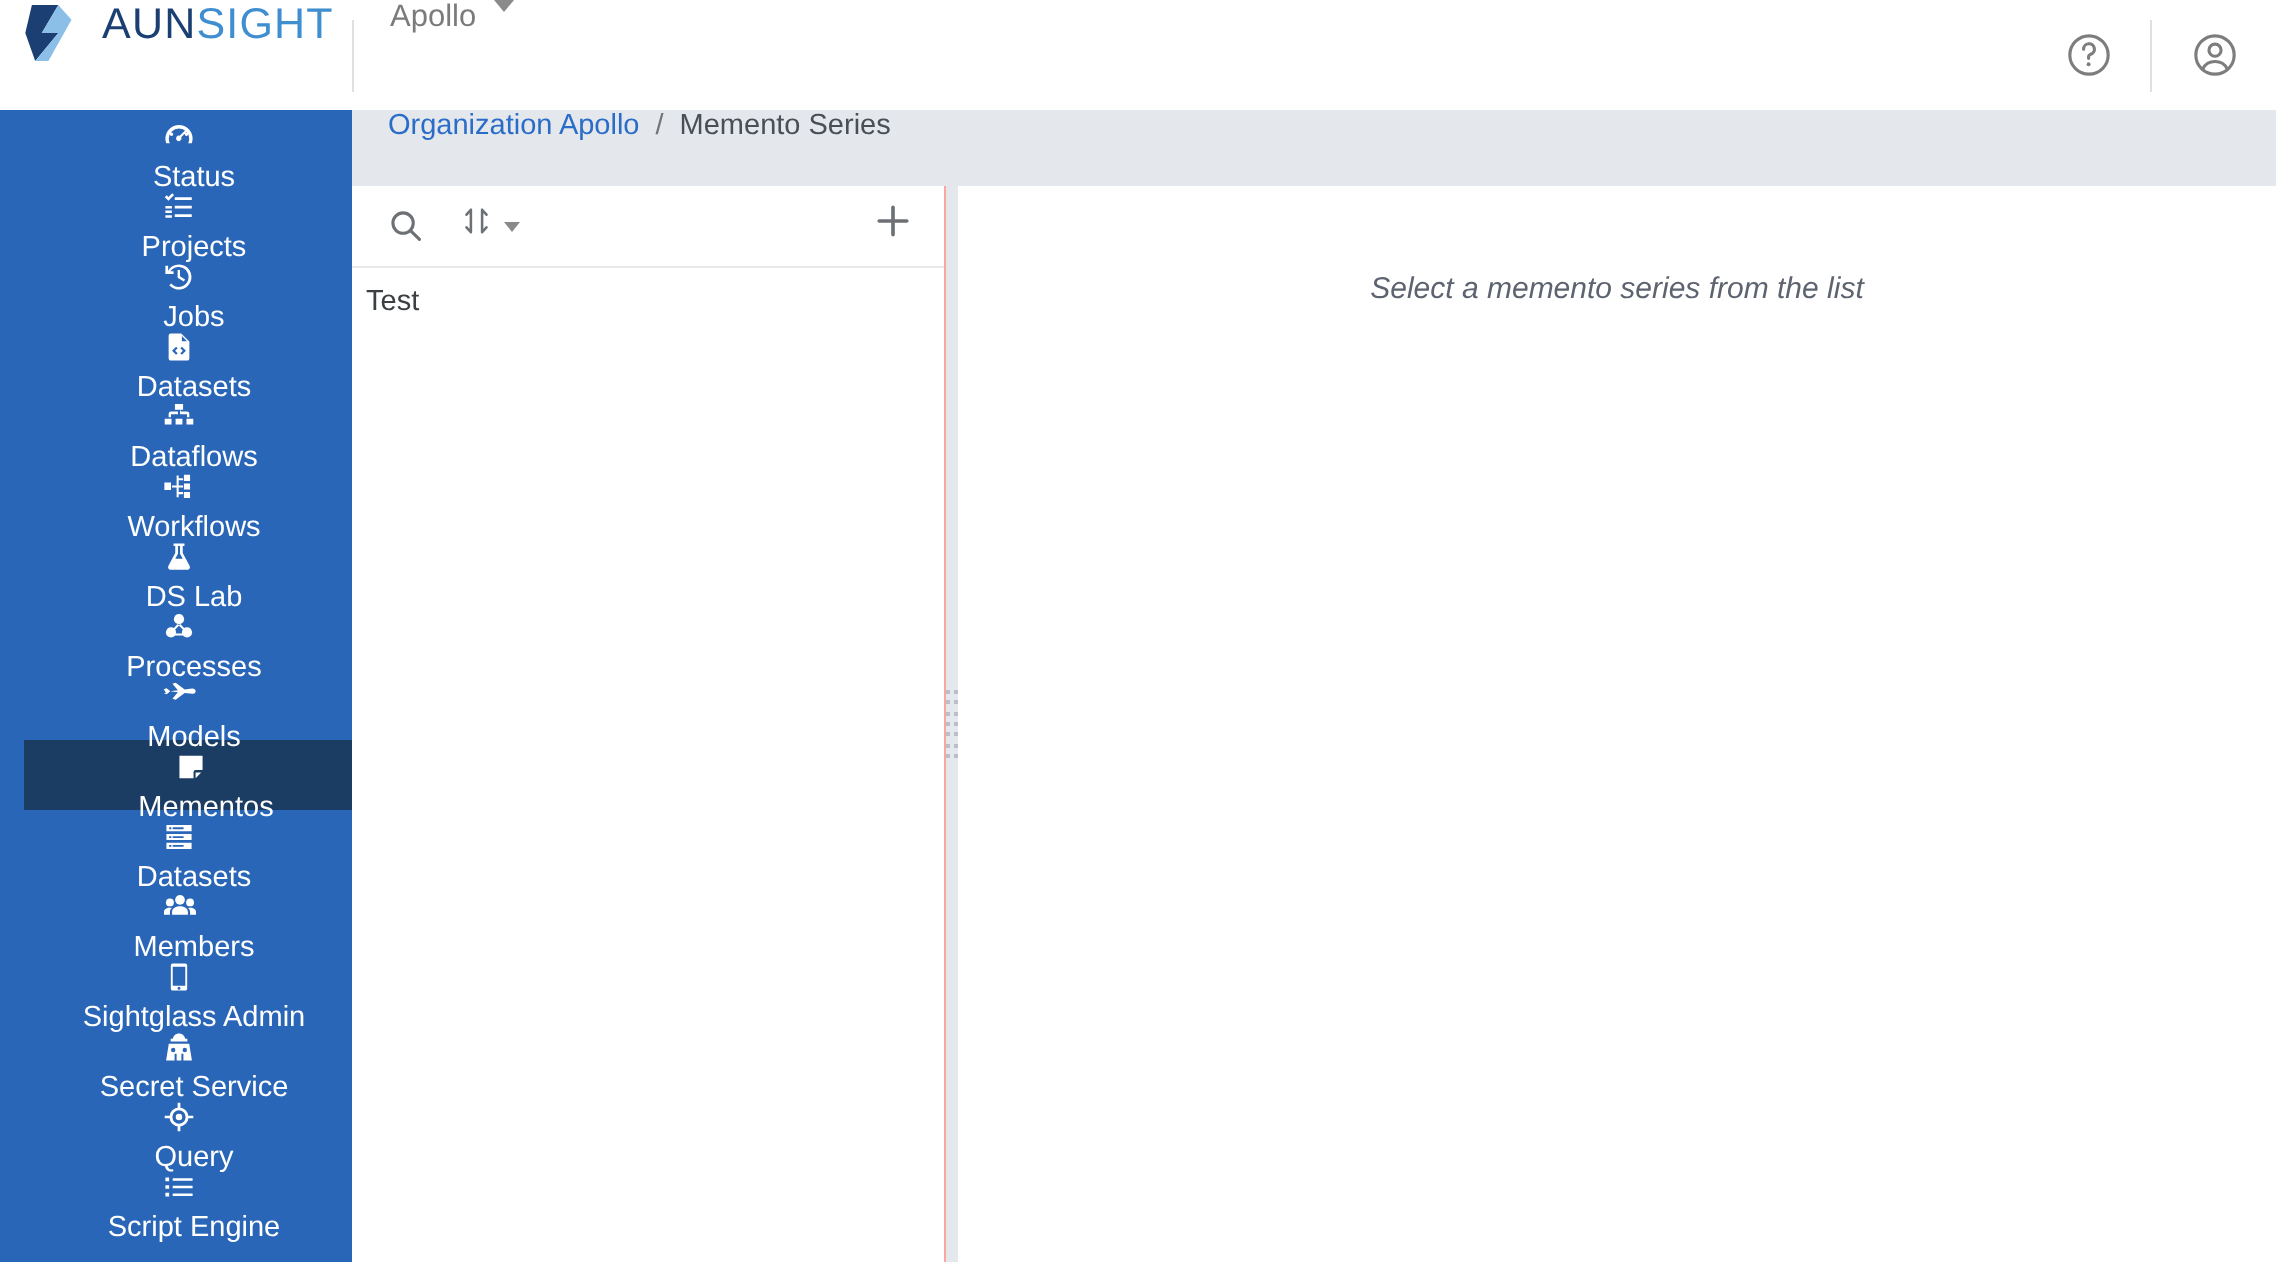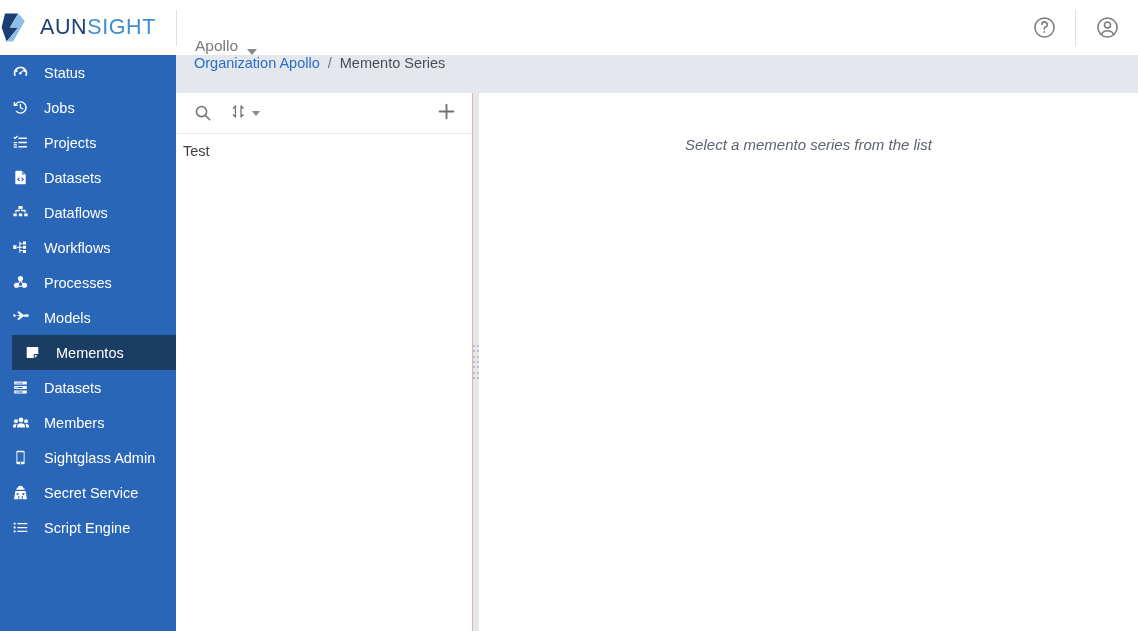--- a/index.html
+++ b/index.html
@@ -13,35 +13,35 @@
 
   
   .topbar {
     position: absolute; top: 0; left: 0;
     width: 1138px; height: 55px;
     background: #ffffff;
     display: flex; align-items: center;
   }
   .logo-zone {
     width: 176px; height: 55px;
-    display: flex; align-items: center; 
+    display: flex; padding-left: 11px;
   }
   .logo-mark { width: 33px; height: 33px; flex: 0 0 33px; }
   .logo-text {
     font-size: 21.5px; letter-spacing: 0.6px;
     margin-left: 7px; font-weight: 400;
   }
   .logo-aun { color: #1b3f73; }
   .logo-sight { color: #3f8ed0; }
 
   .top-divider {
     width: 1px; height: 36px; background: #e0e0e0; flex: 0 0 1px;
   }
   .org-select {
-    display: flex; align-items: flex-end; gap: 9px;
+    display: flex; align-items: flex-start; gap: 9px;
     padding: 0 16px 0 18px; height: 55px;
     color: #7b7b7b; font-size: 15.5px; cursor: pointer;
   }
   .caret-down {
     width: 0; height: 0;
     border-left: 5px solid transparent;
     border-right: 5px solid transparent;
     border-top: 6px solid #8a8a8a;
   }
   .topbar-spacer { flex: 1 1 auto; }
@@ -57,20 +57,21 @@
     position: absolute; top: 55px; left: 0;
     width: 176px; height: 576px;
     background: #2a66b7;
     overflow: hidden;
   }
   .nav-item {
     display: flex; align-items: center;
     height: 35px; padding-left: 12px;
     color: #ffffff; font-size: 14.5px;
     cursor: pointer;
+    flex-direction: column;
   }
   .nav-item.active { background: #1c3d63; margin-left: 12px; }
   .nav-icon {
     width: 26px; flex: 0 0 26px;
     display: flex; align-items: center; justify-content: flex-start;
   }
   .nav-icon svg { display: block; fill: #ffffff; }
   .nav-label { margin-left: 6px; white-space: nowrap; }
 
   
@@ -203,38 +204,38 @@
         <svg viewBox="0 0 20 20" width="17" height="17">
             <path d="M10 3a8 8 0 0 0-8 8 8 8 0 0 0 .5 2.7h2.1A6 6 0 0 1 4 11a6 6 0 0 1 12 0 6 6 0 0 1-.6 2.7h2.1A8 8 0 0 0 18 11a8 8 0 0 0-8-8zm3.6 3.2-3.2 3.1a1.6 1.6 0 0 0-1.7 2.6 1.6 1.6 0 0 0 2.6-1.8l3.1-3.2zM5.6 7.4a1 1 0 1 0 0 2 1 1 0 0 0 0-2zm8.8 0a1 1 0 1 0 0 2 1 1 0 0 0 0-2z"></path>
           </svg>
       </span>
       <span class="nav-label">Status</span>
     </div>
 
     <div class="nav-item">
       <span class="nav-icon">
         <svg viewBox="0 0 20 20" width="17" height="17">
+            <path d="M7.5 4.2h10v1.7h-10zM7.5 9.2h10v1.7h-10zM7.5 14.2h10v1.7h-10zM1.6 4.3l1.2-1.2 1 1 2.2-2.2 1.1 1.1-3.3 3.3zM2 9.4h3.8v1.5H2zM2 12.1h3.8v1.5H2zM2 14.8h3.8v1.5H2z"></path>
+          </svg>
+      </span>
+      <span class="nav-label">Projects</span>
+    </div>
+
+    <div class="nav-item">
+      <span class="nav-icon">
+        <svg viewBox="0 0 20 20" width="17" height="17">
             <path d="M10 2.6a7.4 7.4 0 0 0-6.4 3.7V3.4H2v4.8h4.8V6.6H4.9A5.9 5.9 0 1 1 10 15.9a5.9 5.9 0 0 1-4.5-2.1l-1.2 1A7.4 7.4 0 1 0 10 2.6zm-.8 3.3v4.6l3.6 2.2.8-1.3-3-1.8V5.9z"></path>
           </svg>
       </span>
       <span class="nav-label">Jobs</span>
     </div>
 
     <div class="nav-item">
       <span class="nav-icon">
         <svg viewBox="0 0 20 20" width="17" height="17">
-            <path d="M7.5 4.2h10v1.7h-10zM7.5 9.2h10v1.7h-10zM7.5 14.2h10v1.7h-10zM1.6 4.3l1.2-1.2 1 1 2.2-2.2 1.1 1.1-3.3 3.3zM2 9.4h3.8v1.5H2zM2 12.1h3.8v1.5H2zM2 14.8h3.8v1.5H2z"></path>
-          </svg>
-      </span>
-      <span class="nav-label">Projects</span>
-    </div>
-
-    <div class="nav-item">
-      <span class="nav-icon">
-        <svg viewBox="0 0 20 20" width="17" height="17">
             <path d="M11.3 2H5.2a1.3 1.3 0 0 0-1.3 1.3v13.4A1.3 1.3 0 0 0 5.2 18h9.6a1.3 1.3 0 0 0 1.3-1.3V6.7zm.4 1.6 3 3h-3zM8.3 14.6l-2.4-2.4 2.4-2.4.9.9-1.5 1.5 1.5 1.5zm3.4 0-.9-.9 1.5-1.5-1.5-1.5.9-.9 2.4 2.4z"></path>
           </svg>
       </span>
       <span class="nav-label">Datasets</span>
     </div>
 
     <div class="nav-item">
       <span class="nav-icon">
         <svg viewBox="0 0 20 20" width="17" height="17">
             <path d="M7.6 2.4h4.8v3.4H7.6zM10.6 5.8v2.6h4.1v1.7h1.4v-1.9a1.4 1.4 0 0 0-1.4-1.4h-3.5zM9.4 5.8v1H5.3a1.4 1.4 0 0 0-1.4 1.4v1.9h1.4V8.4h4.1V5.8zM1.6 11.1h4v3.3h-4zM8 11.1h4v3.3H8zM14.4 11.1h4v3.3h-4z"></path>
@@ -245,20 +246,28 @@
 
     <div class="nav-item">
       <span class="nav-icon">
         <svg viewBox="0 0 20 20" width="17" height="17">
             <path d="M1.4 7.4h3.9v4.4H1.4zM5.9 9.1h3.2v1.2H5.9zM8.6 3.2h1.2v12.9H8.6zM9.4 4.9h3v1.2h-3zM9.4 13h3v1.2h-3zM9.4 9.1h3v1.2h-3zM12.9 2.8h3.6v3.6h-3.6zM12.9 7.9h3.6v3.6h-3.6zM12.9 12.9h3.6v3.6h-3.6z"></path>
           </svg>
       </span>
       <span class="nav-label">Workflows</span>
     </div>
 
+    <div class="nav-item">
+      <span class="nav-icon">
+        <svg viewBox="0 0 20 20" width="17" height="17">
+            <path d="M6.8 2h6.4v1.6h-1v4.1l4 7.5A1.5 1.5 0 0 1 14.9 17.5H5.1a1.5 1.5 0 0 1-1.3-2.3l4-7.5V3.6h-1zm2.6 1.6v4.5l-1.6 3h4.4l-1.6-3V3.6z"></path>
+          </svg>
+      </span>
+      <span class="nav-label">DS Lab</span>
+    </div>
 
     <div class="nav-item">
       <span class="nav-icon">
         <svg viewBox="0 0 20 20" width="17" height="17">
             <circle cx="10" cy="5.4" r="3"></circle>
             <circle cx="5.3" cy="13.2" r="3"></circle>
             <circle cx="14.7" cy="13.2" r="3"></circle>
             <path d="M9.2 8.3 6.6 11l.9.8 2.6-2.7zM10.8 8.3l2.6 2.7-.9.8L9.9 9.1zM7.6 13.8h4.8v1.2H7.6z"></path>
           </svg>
       </span>
@@ -317,20 +326,30 @@
 
     <div class="nav-item">
       <span class="nav-icon">
         <svg viewBox="0 0 20 20" width="17" height="17">
             <path d="M10 2.1c-1.9 0-3.3 1.3-3.7 3.1H5.1v1.5h9.8V5.2h-1.2C13.3 3.4 11.9 2.1 10 2.1zM4 8.1 2.4 17.9h5V14h1.2v3.9h2.8V14h1.2v3.9h5L16 8.1zm2.6 2.4a1.3 1.3 0 1 1 0 2.6 1.3 1.3 0 0 1 0-2.6zm6.8 0a1.3 1.3 0 1 1 0 2.6 1.3 1.3 0 0 1 0-2.6z"></path>
           </svg>
       </span>
       <span class="nav-label">Secret Service</span>
     </div>
 
+    <div class="nav-item">
+      <span class="nav-icon">
+        <svg viewBox="0 0 20 20" width="17" height="17">
+            <path d="M9.2 1.6h1.6v3.1H9.2zM9.2 15.3h1.6v3.1H9.2zM1.6 9.2h3.1v1.6H1.6zM15.3 9.2h3.1v1.6h-3.1z"></path>
+            <path d="M10 4.4a5.6 5.6 0 1 0 0 11.2 5.6 5.6 0 0 0 0-11.2zm0 1.7a3.9 3.9 0 1 1 0 7.8 3.9 3.9 0 0 1 0-7.8z"></path>
+            <circle cx="10" cy="10" r="1.9"></circle>
+          </svg>
+      </span>
+      <span class="nav-label">Query</span>
+    </div>
 
     <div class="nav-item">
       <span class="nav-icon">
         <svg viewBox="0 0 20 20" width="17" height="17">
             <path d="M2 4.4h2.2v2.2H2zM6.3 4.8h11.7v1.5H6.3zM2 8.9h2.2v2.2H2zM6.3 9.3h11.7v1.5H6.3zM2 13.4h2.2v2.2H2zM6.3 13.8h11.7v1.5H6.3z"></path>
           </svg>
       </span>
       <span class="nav-label">Script Engine</span>
     </div>
   </div>

